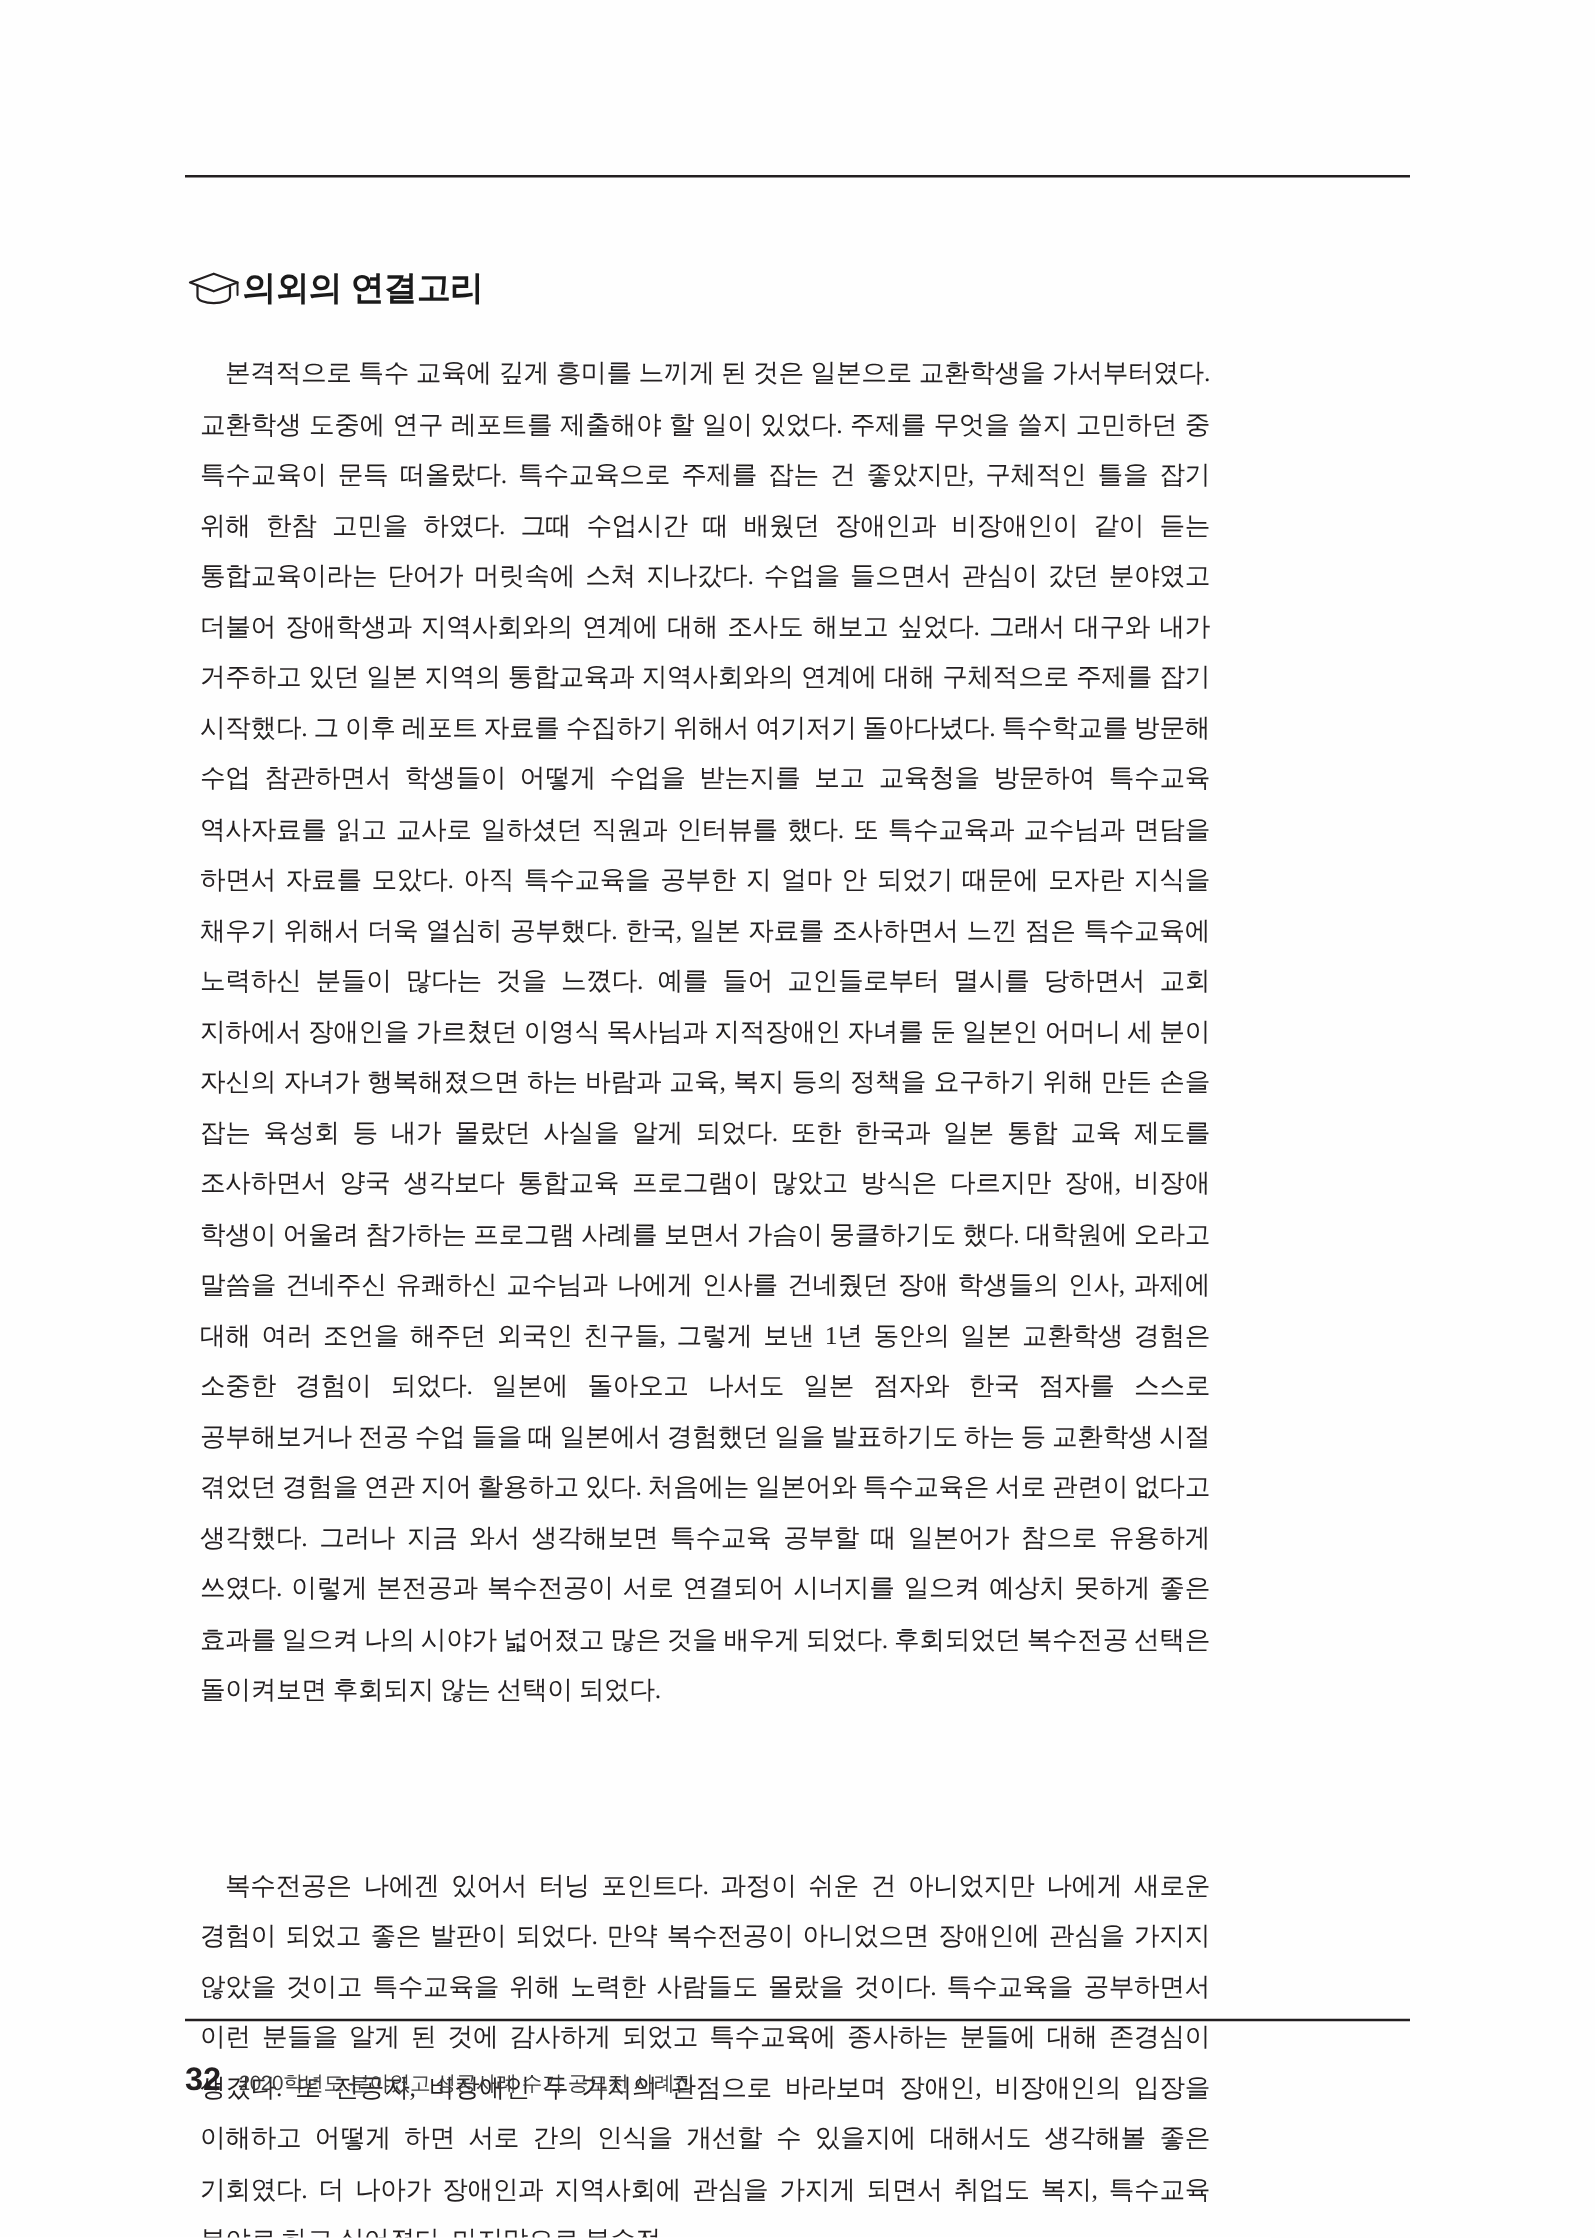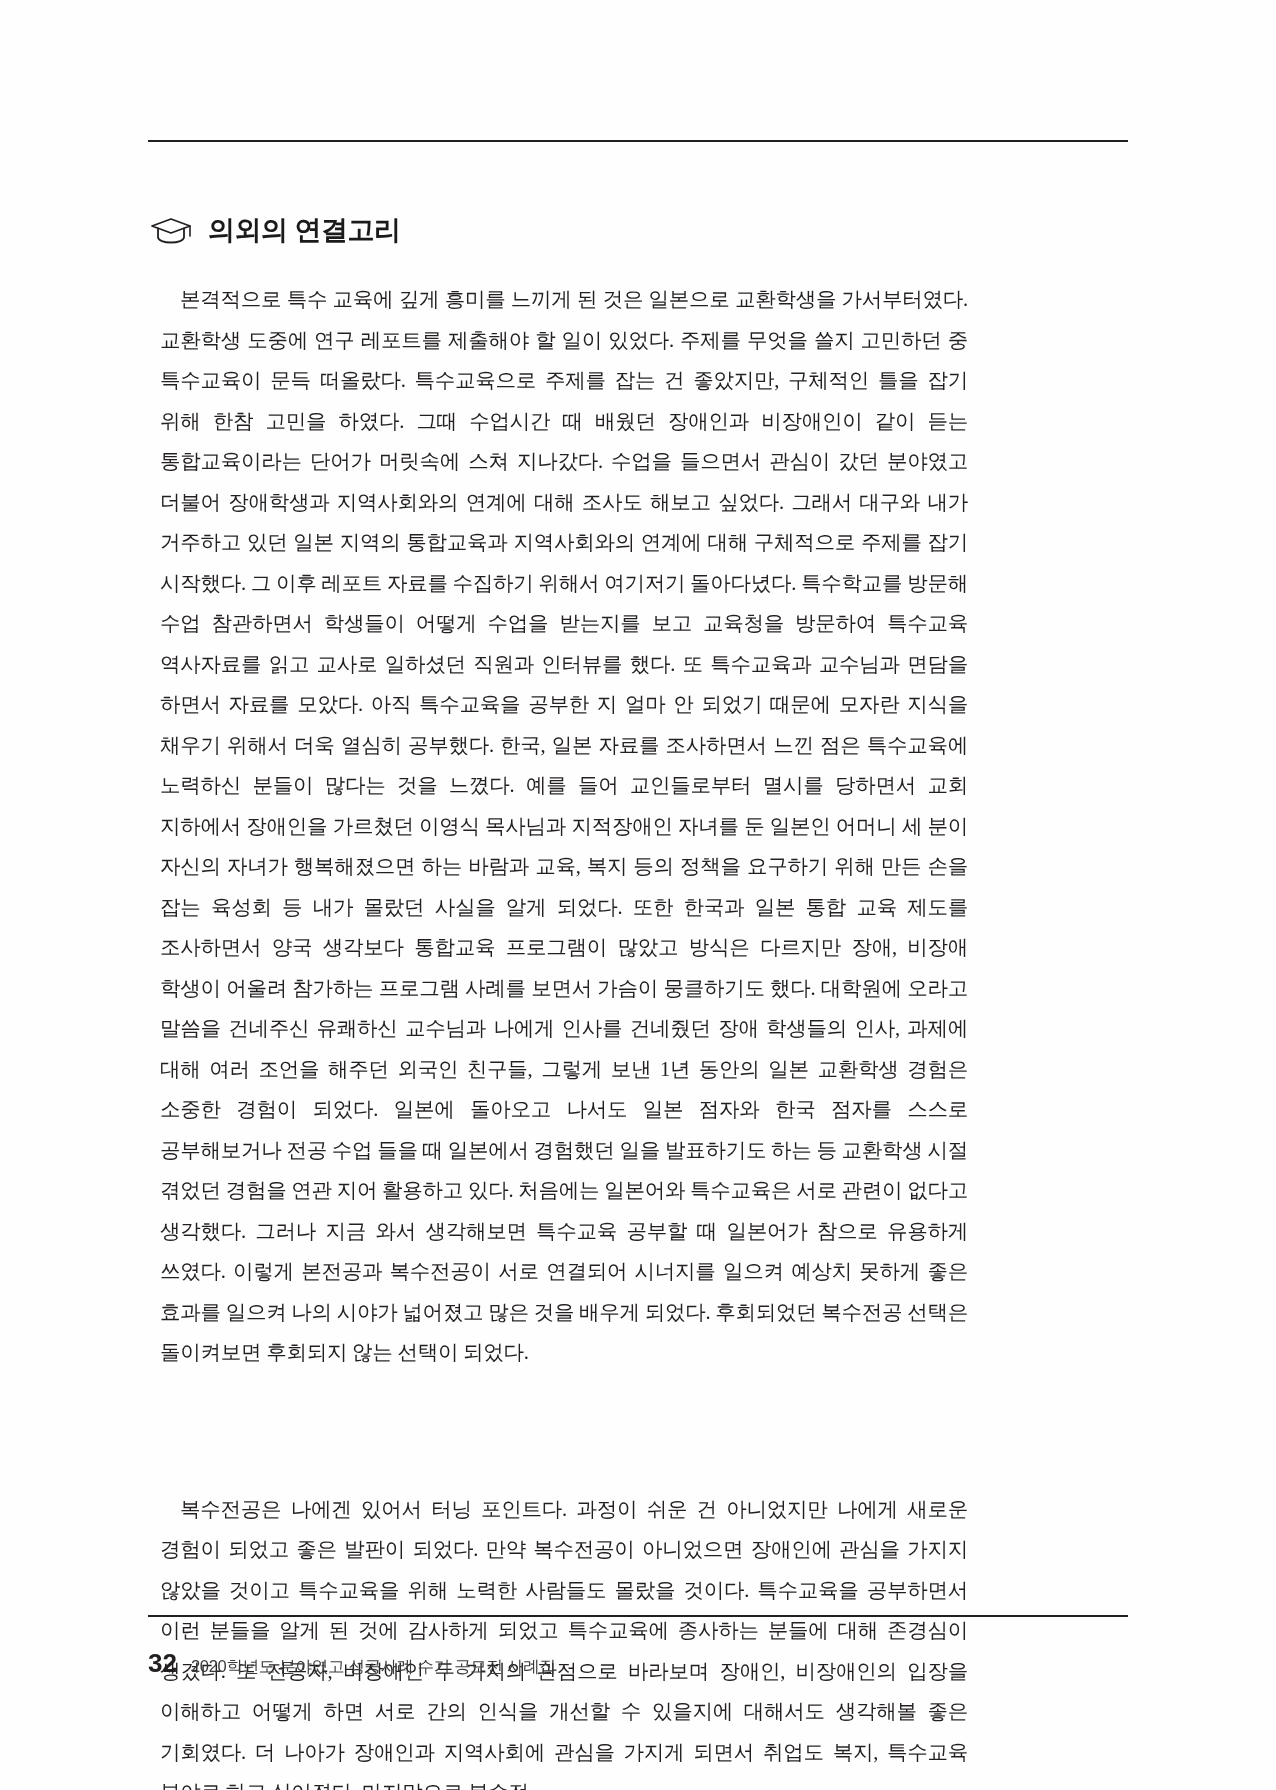--- a/index.html
+++ b/index.html
@@ -33,21 +33,21 @@
   .content {
     position: absolute;
     left: 148px;
     top: 215px;
     width: 832px;
   }
 
   .section-head {
     display: flex;
     align-items: center;
-    gap: 14px;
+    gap: 0;
     margin: 0 0 34px 0;
   }
   .cap-icon {
     display: block;
     width: 46px;
     height: 30px;
     flex: 0 0 auto;
   }
   .section-title {
     font-family: "Liberation Sans", sans-serif;

